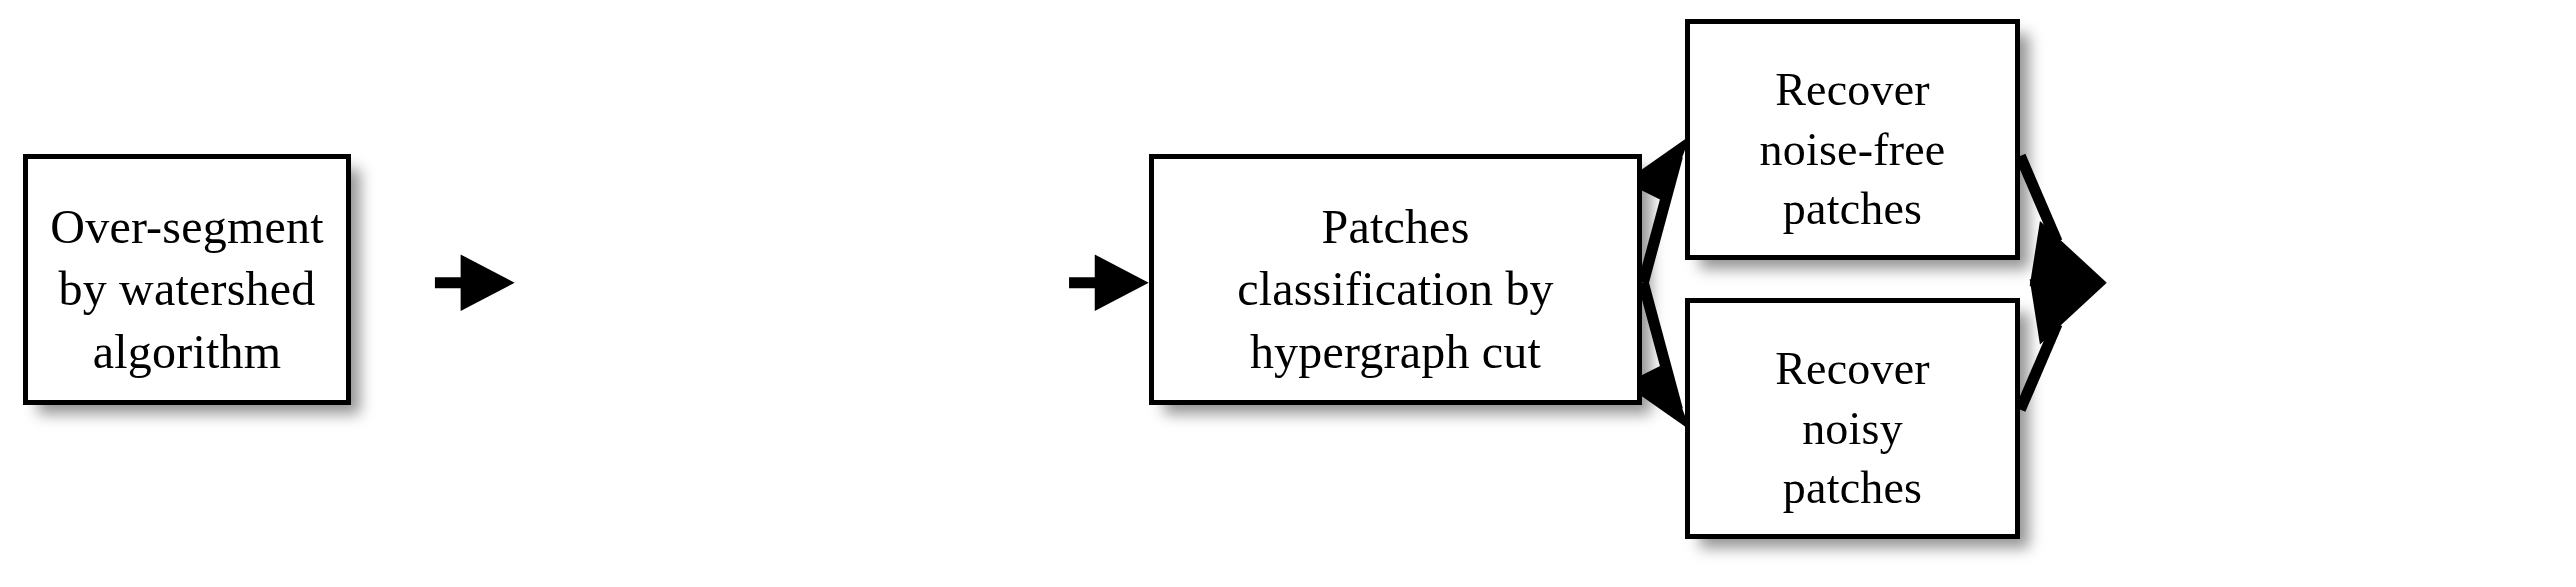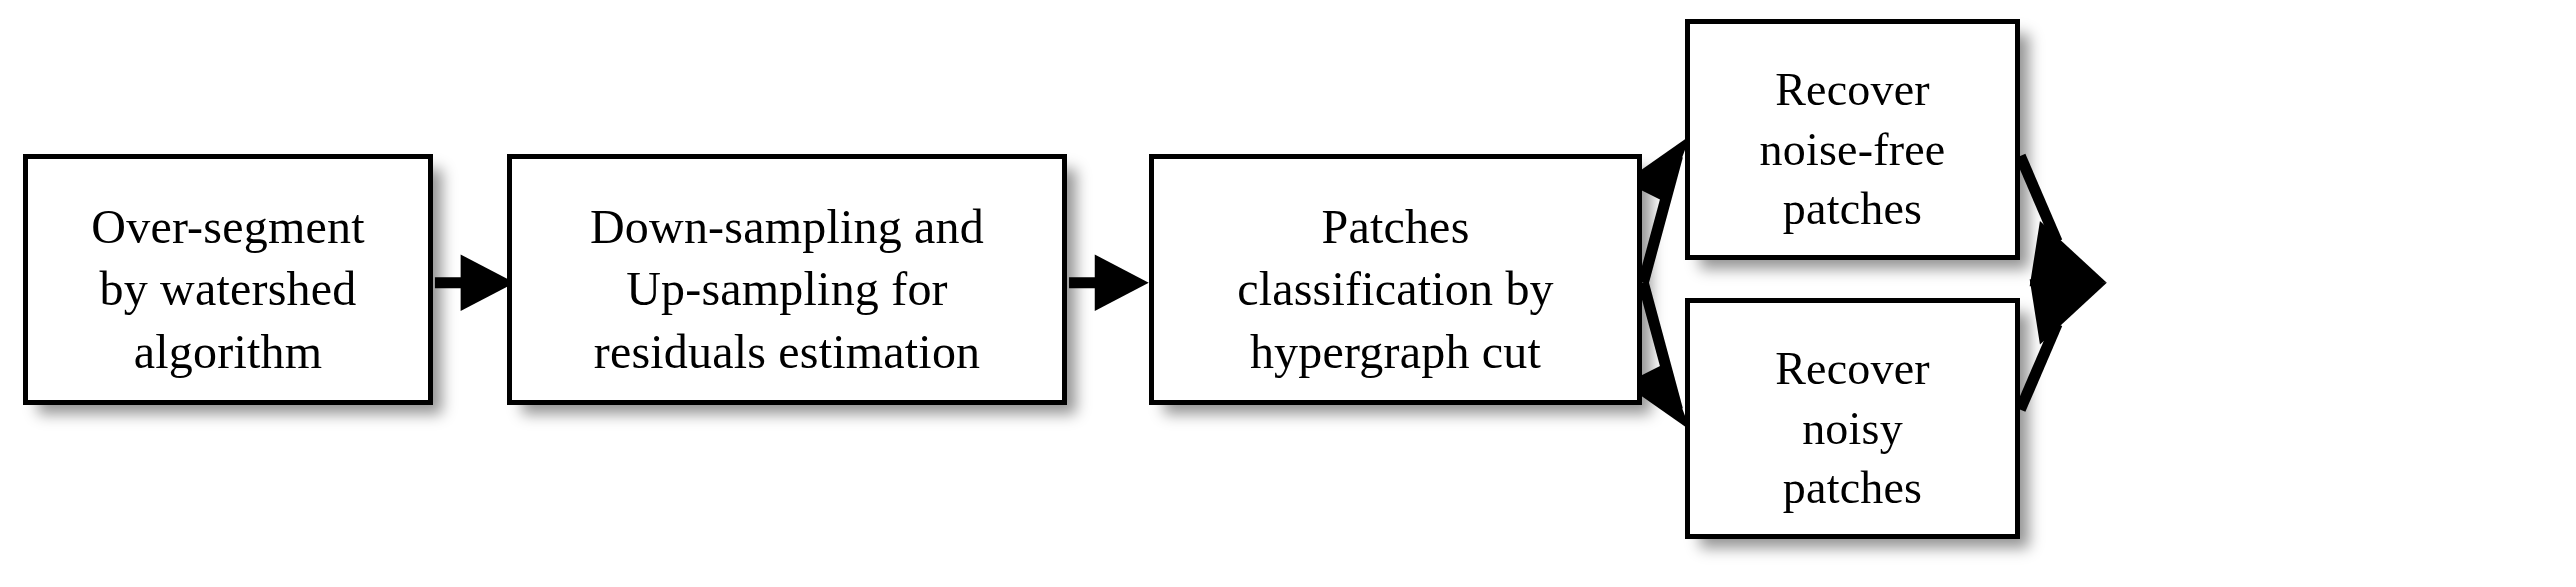--- a/index.html
+++ b/index.html
@@ -41,21 +41,21 @@
     padding: 0 6.9px;
     box-sizing: border-box;
     font-size: 48px;
     line-height: 1.30;
     letter-spacing: 0.2px;
     white-space: pre-line;
     margin-top: 20px;
   }
 
   
-  #node-watershed      { left: 23px;   top: 154px; width: 410px; height: 251px; }
+  #node-watershed      { left: 23px;   top: 154px; width: 328px; height: 251px; }
   #node-resampling     { left: 507px;  top: 154px; width: 560px; height: 251px; }
   #node-classification { left: 1149px; top: 154px; width: 493px; height: 251px; }
   #node-noisefree      { left: 1685px; top: 19px;  width: 335px; height: 241px; }
   #node-noisy          { left: 1685px; top: 298px; width: 335px; height: 241px; }
   #node-rpca          { left: 2105px; top: 167px; width: 445px; height: 236px; }
 
   #node-noisefree .label,
   #node-noisy .label { font-size: 46px; }
 </style>
 </head>
@@ -95,25 +95,20 @@
       <polygon points="2380,402 2458,330 2368,326" fill="#000"></polygon>
     </g>
   </svg>
 
   <div class="node" id="node-watershed">
     <span class="label">Over-segment
 by  watershed
 algorithm</span>
   </div>
 
-  <div class="node" id="node-resampling">
-    <span class="label">Down-sampling and
-Up-sampling for
-residuals estimation</span>
-  </div>
 
   <div class="node" id="node-classification">
     <span class="label">Patches
 classification  by
 hypergraph cut</span>
   </div>
 
   <div class="node" id="node-noisefree">
     <span class="label">Recover
 noise-free

